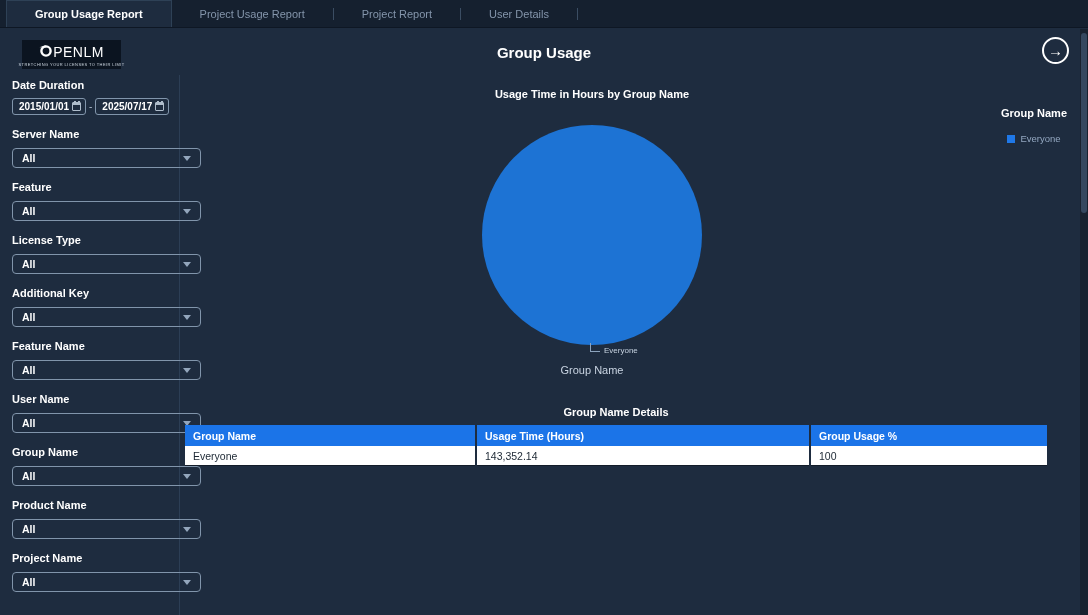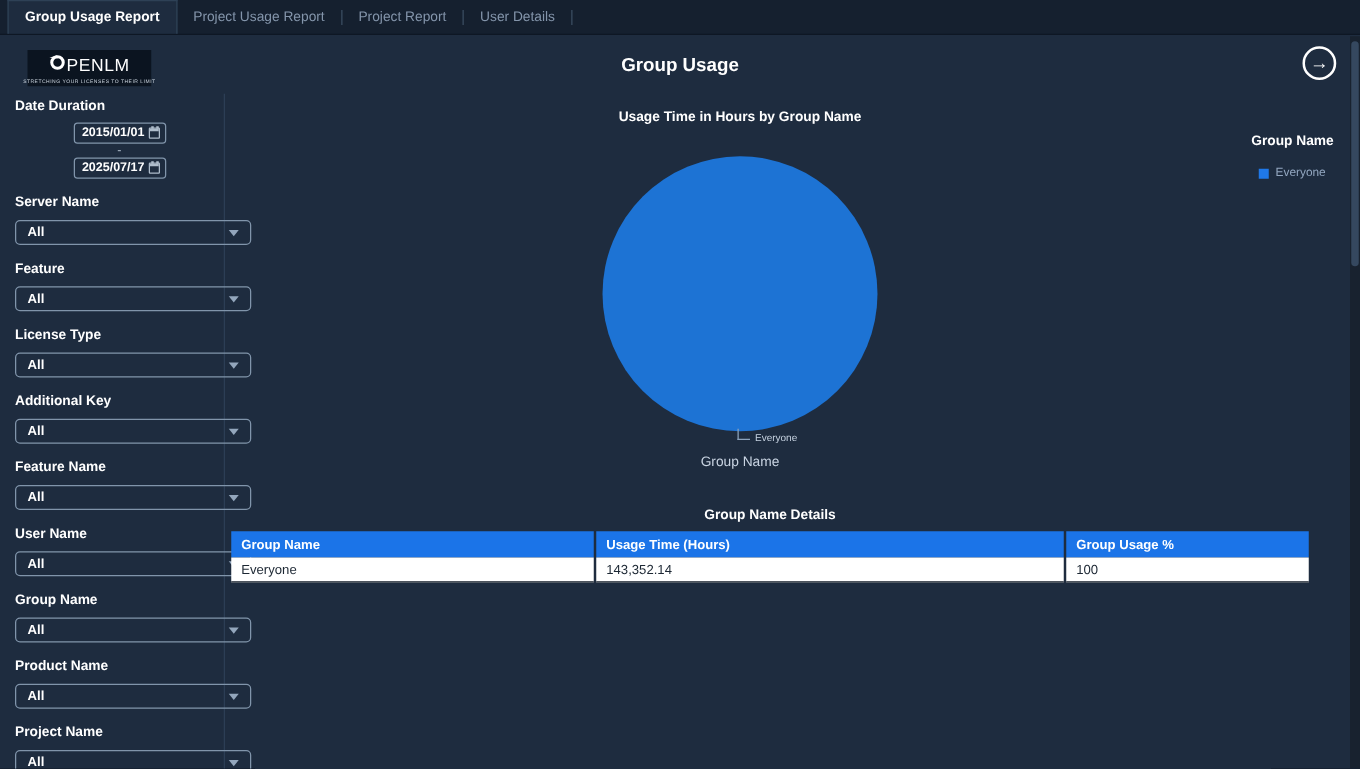--- a/index.html
+++ b/index.html
@@ -6,21 +6,21 @@
     --pagebg:#1e2c3f; --tabbar:#15202f; --panelline:#2c3e55;
     --accent:#1b74e8; --pie:#1d73d4; --muted:#8ea2ba; --inputborder:#8195ab;
   }
   *{box-sizing:border-box;margin:0;padding:0;font-family:"Liberation Sans",sans-serif;}
   html,body{background:#0e1724;}
   .page{position:relative;width:1088px;height:615px;background:var(--pagebg);overflow:hidden;}
 
   
   .tabbar{position:absolute;left:0;top:0;width:100%;height:28px;background:var(--tabbar);
     display:flex;align-items:stretch;border-bottom:1px solid #0e1724;}
-  .tab{display:flex;align-items:center;padding:0 13px;font-size:11px;color:#8495ab;cursor:pointer;white-space:nowrap;}
+  .tab{display:flex;align-items:center;padding:0 28px;font-size:11px;color:#8495ab;cursor:pointer;white-space:nowrap;}
   .tab.active{background:var(--pagebg);border:1px solid #2e4156;border-bottom:none;
     color:#ffffff;font-weight:bold;margin-left:6px;}
   .tabsep{width:1px;height:12px;background:#3b4d63;align-self:center;}
 
   
   .header{position:absolute;left:0;top:29px;width:100%;height:46px;}
   .logo{position:absolute;left:22px;top:11px;width:99px;height:29px;background:#0b1420;
     display:flex;flex-direction:column;align-items:center;justify-content:center;padding:2px 4px;}
   .logo-row{display:flex;align-items:center;gap:1px;}
   .logo-text{color:#fff;font-weight:normal;font-size:14px;letter-spacing:.5px;line-height:14px;}
@@ -28,21 +28,21 @@
   .page-title{position:absolute;left:0;top:15px;width:100%;text-align:center;
     color:#fff;font-size:15px;font-weight:bold;}
   .next-btn{position:absolute;right:19px;top:8px;width:27px;height:27px;border:2px solid #fff;
     border-radius:50%;color:#fff;display:flex;align-items:center;justify-content:center;
     font-size:15px;font-weight:bold;cursor:pointer;line-height:1;}
 
   
   .sidebar{position:absolute;left:0;top:75px;width:180px;height:540px;
     border-right:1px solid var(--panelline);padding:4px 0 0 12px;}
   .flabel{color:#fff;font-size:11px;font-weight:bold;line-height:13px;}
-  .date-row{display:flex;align-items:center;margin-top:6px;flex-direction:column;}
+  .date-row{display:flex;align-items:center;margin-top:6px;}
   .date-input{width:74px;height:17px;border:1px solid var(--inputborder);border-radius:3px;
     display:flex;align-items:center;justify-content:space-between;padding:0 4px 0 6px;cursor:pointer;}
   .date-val{color:#fff;font-size:10px;font-weight:bold;}
   .cal-icon{width:9px;height:9px;border:1px solid #aebccb;border-radius:1px;position:relative;flex:0 0 auto;}
   .cal-icon::before{content:"";position:absolute;left:0;top:0;width:100%;height:2px;background:#aebccb;}
   .cal-icon::after{content:"";position:absolute;left:1px;top:-2px;width:2px;height:2px;
     background:#aebccb;box-shadow:4px 0 0 #aebccb;}
   .date-sep{color:#aebccb;font-size:10px;margin:0 3px;}
   .fgroup{margin-top:13px;}
   .fgroup:first-of-type{margin-top:27px;}
@@ -69,21 +69,21 @@
   .legend-swatch{width:8px;height:8px;background:#1f78e8;flex:0 0 auto;}
   .legend-label{color:#93a7c0;font-size:9.5px;}
 
   
   .table-title{position:absolute;left:5px;top:331px;width:862px;text-align:center;
     color:#fff;font-size:11px;font-weight:bold;}
   .gtable{position:absolute;left:5px;top:350px;width:862px;}
   .trow{display:flex;width:100%;}
   .tcell{padding:0 8px;display:flex;align-items:center;}
   .tcell:not(:last-child){margin-right:2px;}
-  .c0{width:290px;} .c1{width:374px;} .c2{width:194px;flex:1;}
+  .c0{width:290px;} .c1{width:332px;} .c2{width:194px;flex:1;}
   .thead .tcell{height:21px;background:var(--accent);color:#fff;font-size:10.5px;font-weight:bold;}
   .tbody .tcell{height:20px;background:#fff;color:#1c2733;font-size:10.5px;
     border-bottom:1px solid #131c29;}
 
   
   .scrollbar{position:absolute;right:0;top:29px;width:8px;height:586px;background:#18222f;}
   .scroll-thumb{position:absolute;left:1px;top:4px;width:6px;height:180px;background:#35485f;border-radius:3px;}
 </style>
 </head>
 <body>

